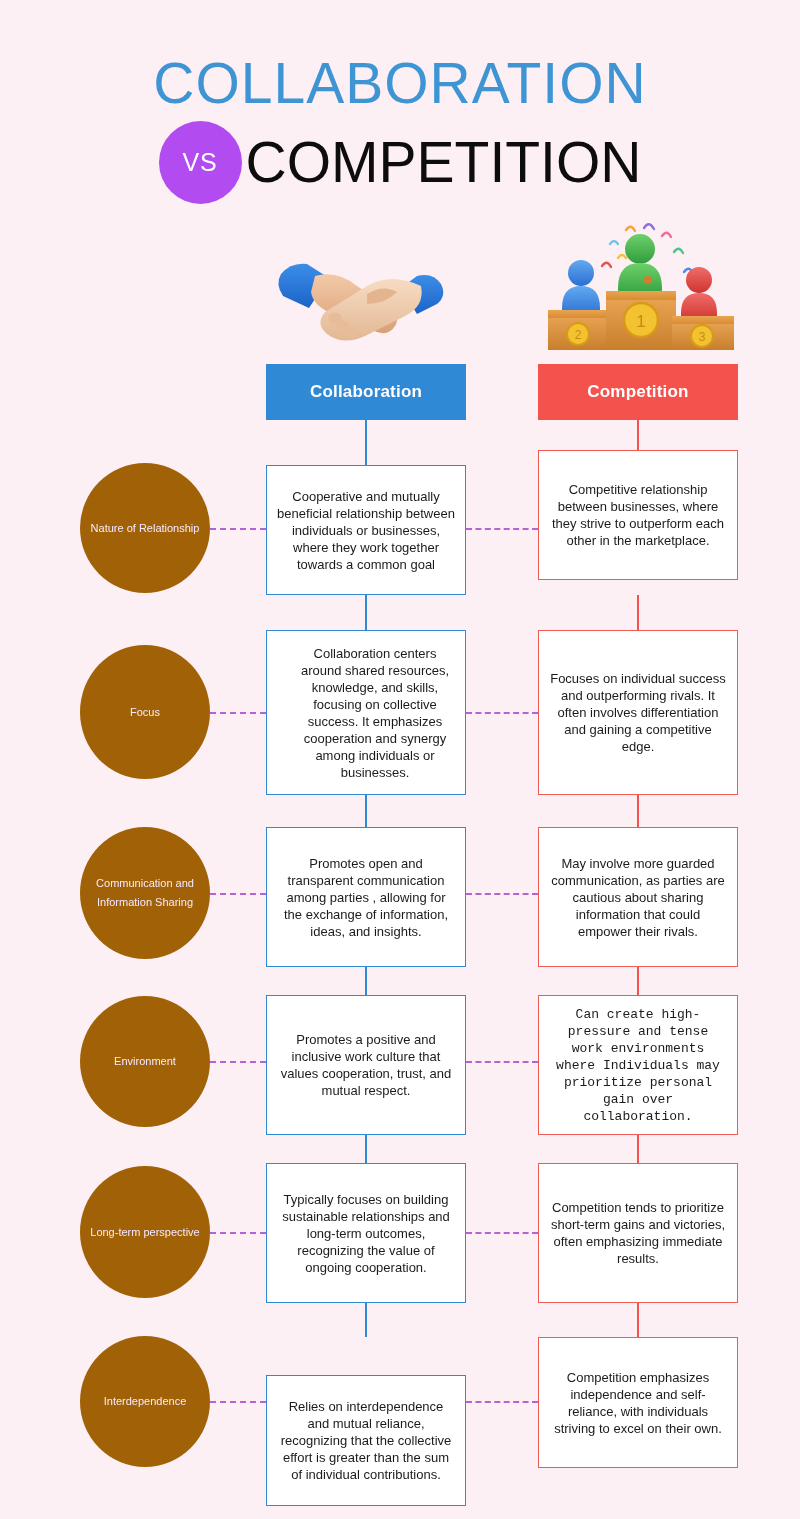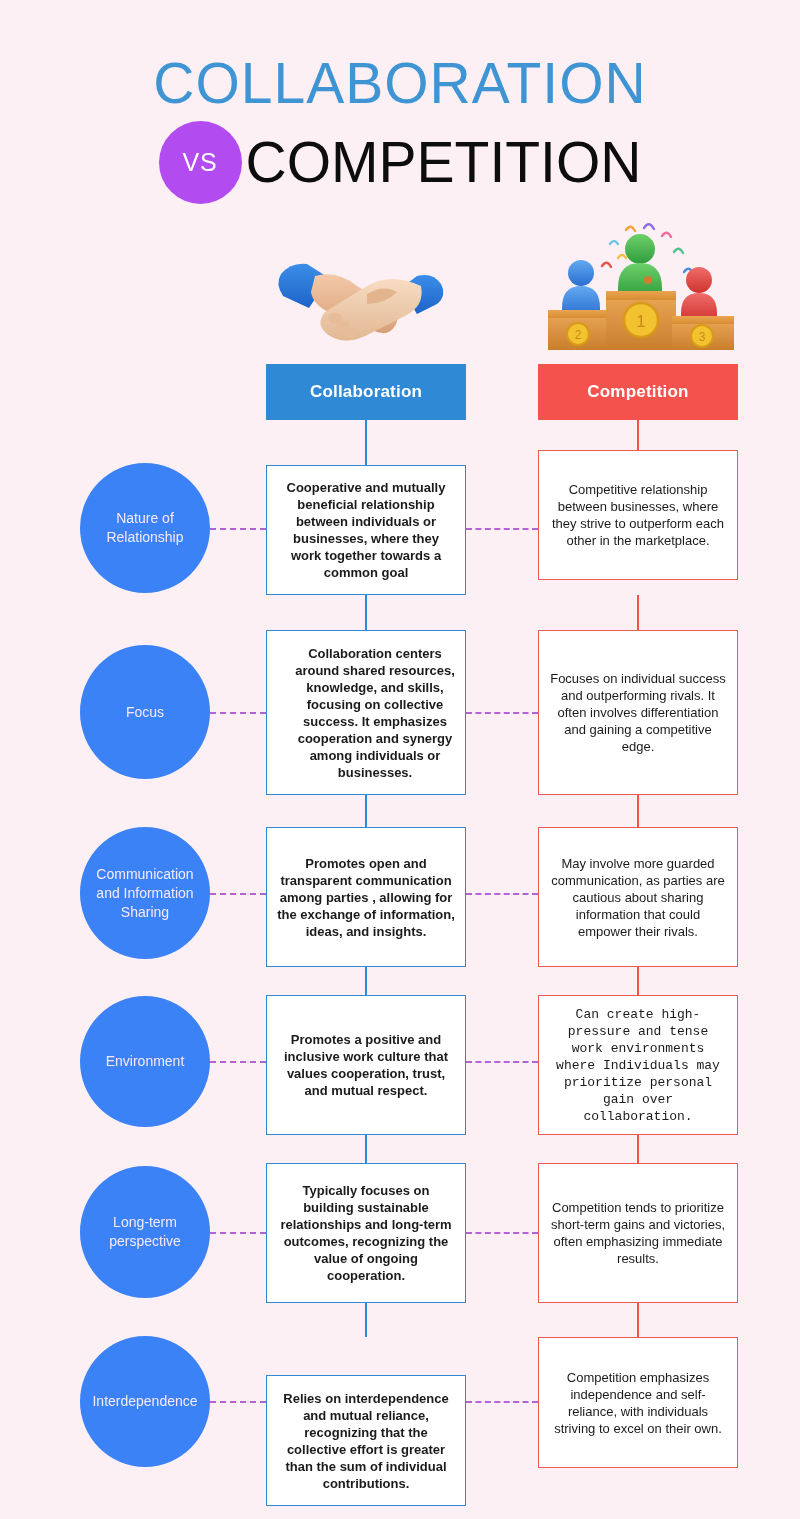--- a/index.html
+++ b/index.html
@@ -51,38 +51,38 @@
   
   .spine{position:absolute;width:2px;}
   .spine.left{left:365px;background:#3089d4;}
   .spine.right{left:637px;background:#f4524d;}
 
   
   .row{position:absolute;left:0;width:800px;}
   .pill{
     position:absolute;left:80px;
     width:130px;border-radius:50%;
-    background:#3b82f6;color:#f7e9ff;
-    display:flex;align-items:center;justify-content:center;
-    text-align:center;font-size:14px;line-height:19px;
+    background:#a16207;color:#f7e9ff;
+    display:flex;align-items:center;justify-content:center;
+    text-align:center;font-size:11px;line-height:19px;
     padding:0 8px;box-sizing:border-box;
   }
   .dash{
     position:absolute;height:0;
     border-top:2px dashed #a84ad0;opacity:.85;
   }
   .card{
     position:absolute;width:200px;box-sizing:border-box;
     background:#ffffff;
     display:flex;align-items:center;justify-content:center;
     text-align:center;
     font-size:13px;line-height:17px;color:#1b1b1b;
     padding:8px 10px;
   }
-  .card.left{left:266px;border:1.6px solid #3089d4;font-weight:bold;}
+  .card.left{left:266px;border:1.6px solid #3089d4;}
   .card.right{left:538px;border:1.6px solid #ef5a52;}
   .card p{margin:0;}
 </style>
 </head>
 <body>
 
 <div class="stage">
 
   <div class="title-wrap">
     <div class="title-top">COLLABORATION</div>

